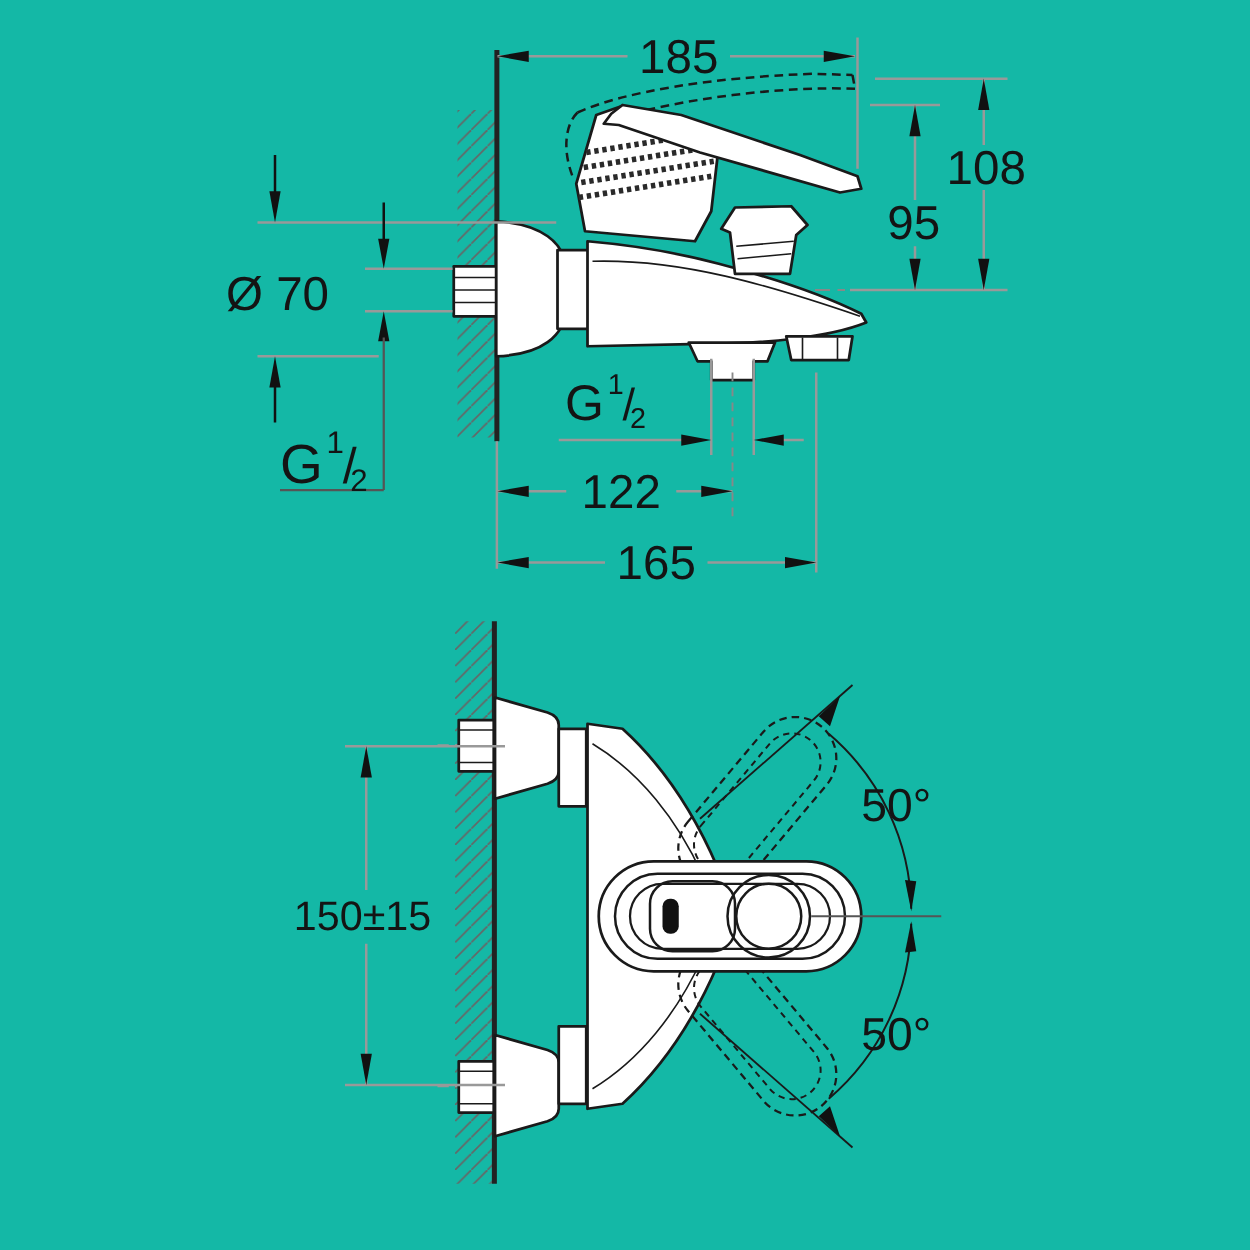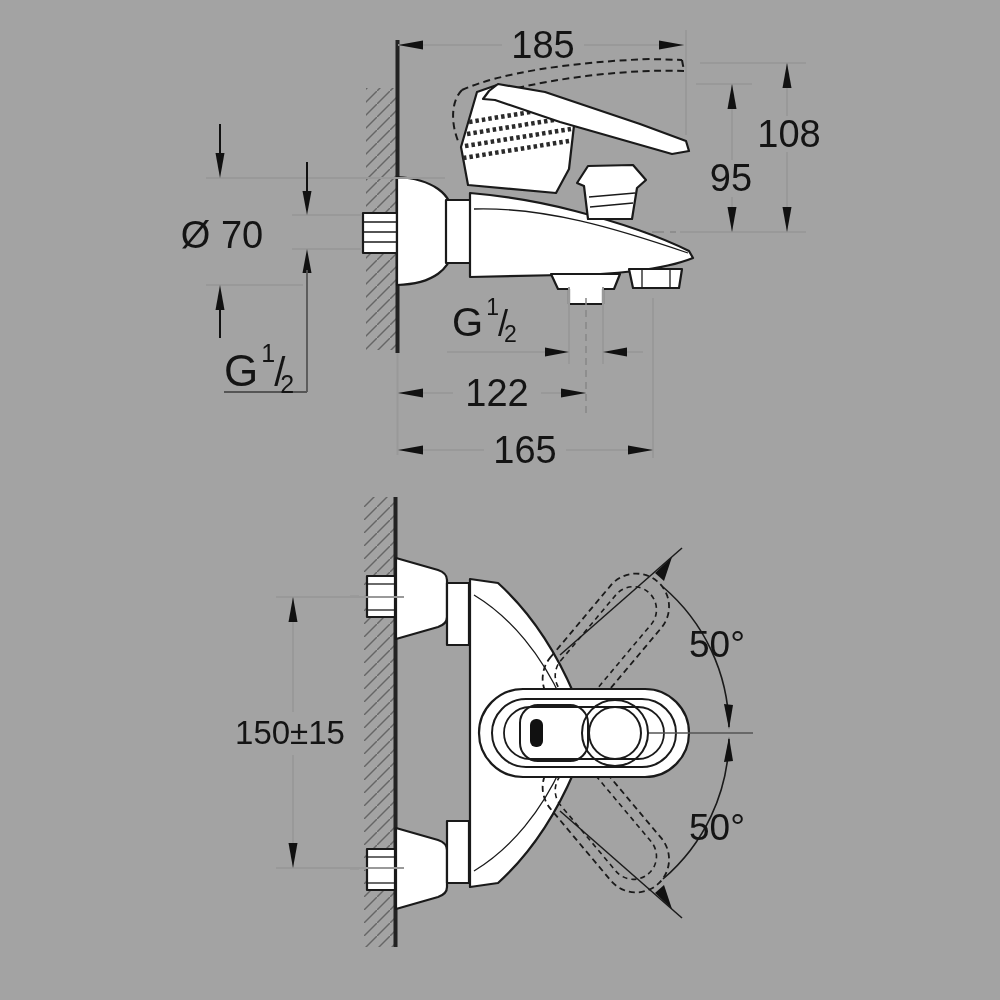--- a/index.html
+++ b/index.html
@@ -1,16 +1,16 @@
 <!DOCTYPE html>
 <html><head>
 <meta charset="utf-8">
 <style>
   html,body{margin:0;padding:0;background:#ffffff;}
-  .stage{width:1000px;height:1000px;background:#a3a3a3;position:relative;overflow:hidden;}
+  .stage{width:1000px;height:1000px;background:#14b8a6;position:relative;overflow:hidden;}
   svg text{font-family:"Liberation Sans","DejaVu Sans",sans-serif;fill:#141414;}
   .dim-label{font-size:38px;}
   .dim-label-sm{font-size:33px;}
   .angle-label{font-size:37px;}
   .g-main{font-size:44px;}
   .g-sup{font-size:25px;}
   .g-slash{font-size:40px;}
   .g-sub{font-size:25px;}
   .g-main2{font-size:40px;}
   .g-sup2{font-size:23px;}

